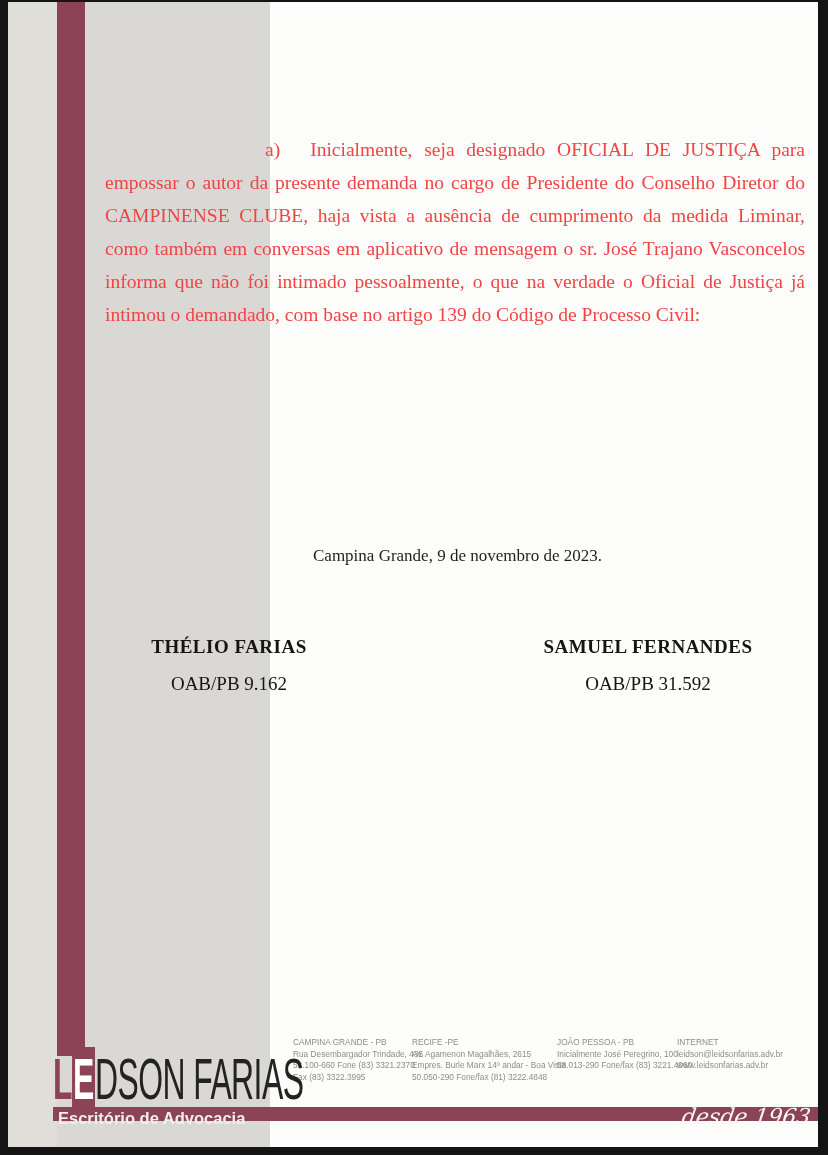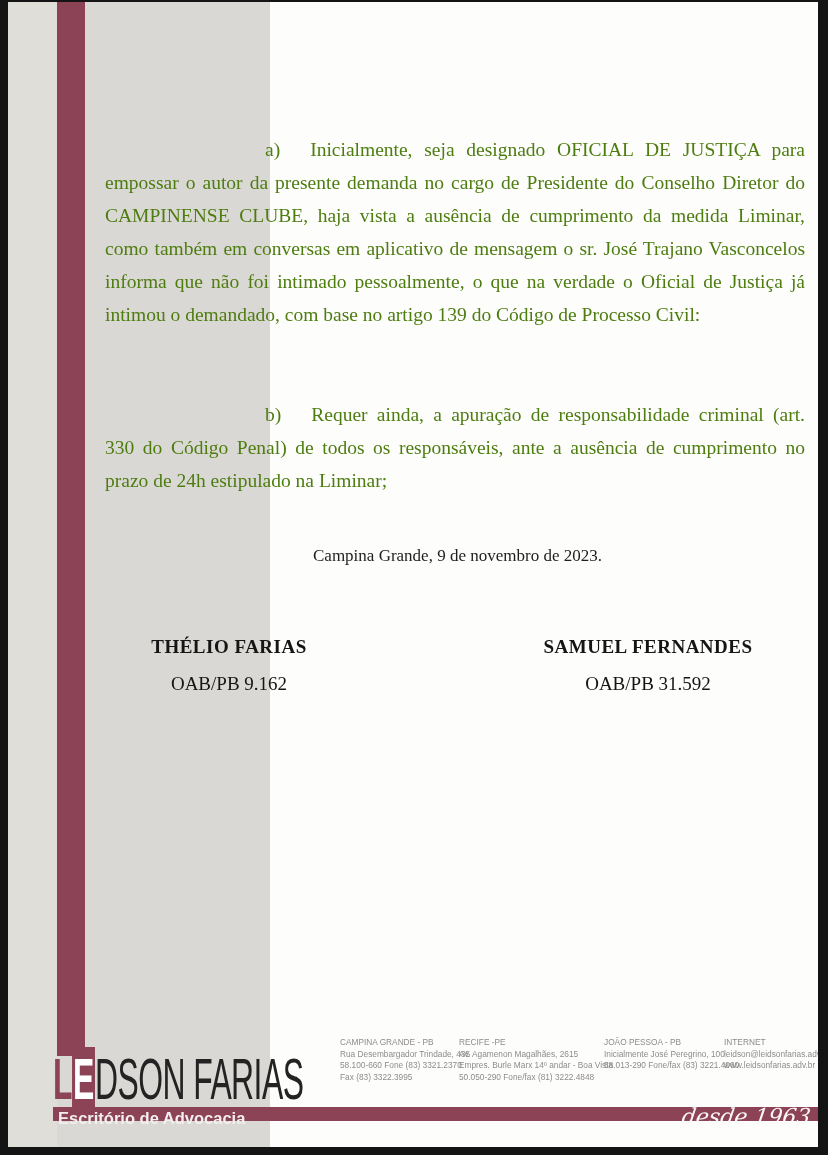--- a/index.html
+++ b/index.html
@@ -37,21 +37,21 @@
     left: 57px; top: 2px;
     width: 28px; height: 1054px;
     background: #8c4355;
   }
   .body-par {
     position: absolute;
     left: 105px;
     width: 700px;
     font-size: 19.5px;
     line-height: 33px;
-    color: #4d7c0f;
+    color: #ef4444;
     text-align: justify;
     text-indent: 160px;
     margin: 0;
   }
   .par-a { top: 133px; }
   .par-b { top: 398px; }
   .par-spacer { display: inline-block; width: 30px; }
   .date-line {
     position: absolute;
     left: 313px; top: 546px;
@@ -80,21 +80,20 @@
     white-space: nowrap;
   }
   .offices {
     position: absolute;
     top: 1037px; left: 0;
     width: 700px; height: 60px;
     font-family: "Liberation Sans", sans-serif;
     font-size: 8.3px;
     line-height: 11.5px;
     color: #8e8c8a;
-    margin-left: 47px;
   }
   .office-col { position: absolute; top: 0; white-space: nowrap; }
   .office-campina { left: 293px; }
   .office-recife  { left: 412px; }
   .office-joao    { left: 557px; }
   .office-internet{ left: 677px; }
   .logo-wordmark {
     position: absolute;
     left: 53px; top: 1051px;
     font-family: "Liberation Sans", sans-serif;
@@ -146,21 +145,20 @@
 
 <div class="photo-frame">
 
   <div class="page"></div>
   <div class="gray-band"></div>
   <div class="gray-band-light"></div>
   <div class="maroon-stripe"></div>
 
   <p class="body-par par-a"><span>a)</span><span class="par-spacer"></span><span>Inicialmente, seja designado OFICIAL DE JUSTIÇA para empossar o autor da presente demanda no cargo de Presidente do Conselho Diretor do CAMPINENSE CLUBE, haja vista a ausência de cumprimento da medida Liminar, como também em conversas em aplicativo de mensagem o sr. José Trajano Vasconcelos informa que não foi intimado pessoalmente, o que na verdade o Oficial de Justiça já intimou o demandado,  com base no artigo 139 do Código de Processo Civil:</span></p>
 
-  <p class="body-par par-b"><span>b)</span><span class="par-spacer"></span><span>Requer ainda, a apuração de responsabilidade criminal (art. 330 do Código Penal) de todos os responsáveis, ante a ausência de cumprimento no prazo de 24h estipulado na Liminar;</span></p>
 
   <div class="date-line">Campina Grande, 9 de novembro de 2023.</div>
 
   <div class="sig-block sig-left">
     <div class="sig-name">THÉLIO FARIAS</div>
     <div class="sig-oab">OAB/PB 9.162</div>
   </div>
 
   <div class="sig-block sig-right">
     <div class="sig-name">SAMUEL FERNANDES</div>

